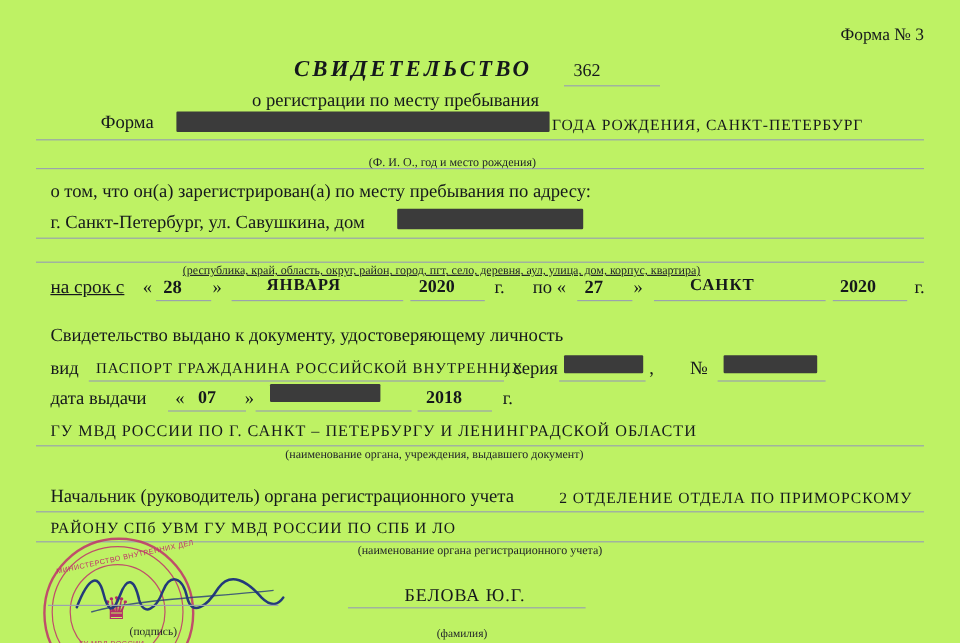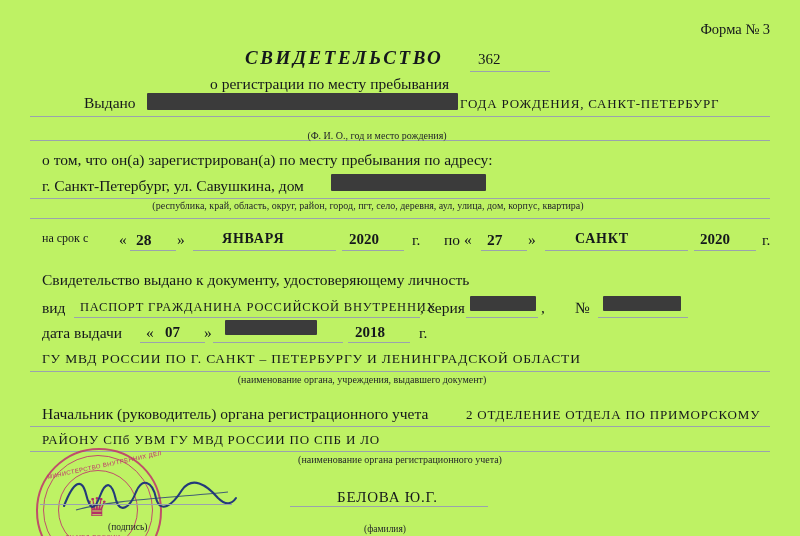--- a/index.html
+++ b/index.html
@@ -93,37 +93,37 @@
 <div id="page">
 
   <div class="t" style="right:30px; top:22px; font-size:14.5px;">Форма № 3</div>
 
   <div class="t bold wide" style="left:245px; top:48px; font-size:19px;">СВИДЕТЕЛЬСТВО</div>
   <div class="t" style="left:478px; top:52px; font-size:15px;">362</div>
   <div class="line" style="left:470px; top:71px; width:80px;"></div>
 
   <div class="t" style="left:210px; top:76px; font-size:15.5px;">о регистрации по месту пребывания</div>
 
-  <div class="t" style="left:84px; top:95px; font-size:15.5px;">Выдано</div>
+  <div class="t" style="left:84px; top:95px; font-size:15.5px;">Форма</div>
   <div class="redact" style="left:147px; top:93px; width:311px; height:17px;"></div>
   <div class="t sp" style="left:460px; top:97px; font-size:13px;">ГОДА РОЖДЕНИЯ, САНКТ-ПЕТЕРБУРГ</div>
   <div class="line" style="left:30px; top:116px; width:740px;"></div>
 
   <div class="line" style="left:30px; top:140px; width:740px;"></div>
   <div class="caption" style="left:0; top:130px; width:754px;">(Ф. И. О., год и место рождения)</div>
 
   <div class="t" style="left:42px; top:152px; font-size:15.5px;">о том, что он(а) зарегистрирован(а) по месту пребывания по адресу:</div>
 
   <div class="t" style="left:42px; top:178px; font-size:15.5px;">г. Санкт-Петербург, ул. Савушкина, дом</div>
   <div class="redact" style="left:331px; top:174px; width:155px; height:17px;"></div>
   <div class="line" style="left:30px; top:198px; width:740px;"></div>
   <div class="line" style="left:30px; top:218px; width:740px;"></div>
-  <div class="caption" style="left:0; top:200px; width:736px;">(республика, край, область, округ, район, город, пгт, село, деревня, аул, улица, дом, корпус, квартира)</div>
-
-  <div class="t" style="left:42px; top:232px; font-size:12px;">на срок с</div>
+  <div class="caption" style="left:0; top:220px; width:736px;text-decoration:underline;">(республика, край, область, округ, район, город, пгт, село, деревня, аул, улица, дом, корпус, квартира)</div>
+
+  <div class="t" style="left:42px; top:232px; font-size:16px;text-decoration:underline;">на срок с</div>
   <div class="t" style="left:119px; top:232px; font-size:15.5px;">«</div>
   <div class="t bold" style="left:136px; top:232px; font-size:15.5px;">28</div>
   <div class="t" style="left:177px; top:232px; font-size:15.5px;">»</div>
   <div class="line" style="left:130px; top:250px; width:46px;"></div>
 
   <div class="t bold sp" style="left:222px; top:232px; font-size:14px;">ЯНВАРЯ</div>
   <div class="line" style="left:193px; top:250px; width:143px;"></div>
 
   <div class="t bold" style="left:349px; top:232px; font-size:15px;">2020</div>
   <div class="line" style="left:342px; top:250px; width:62px;"></div>

